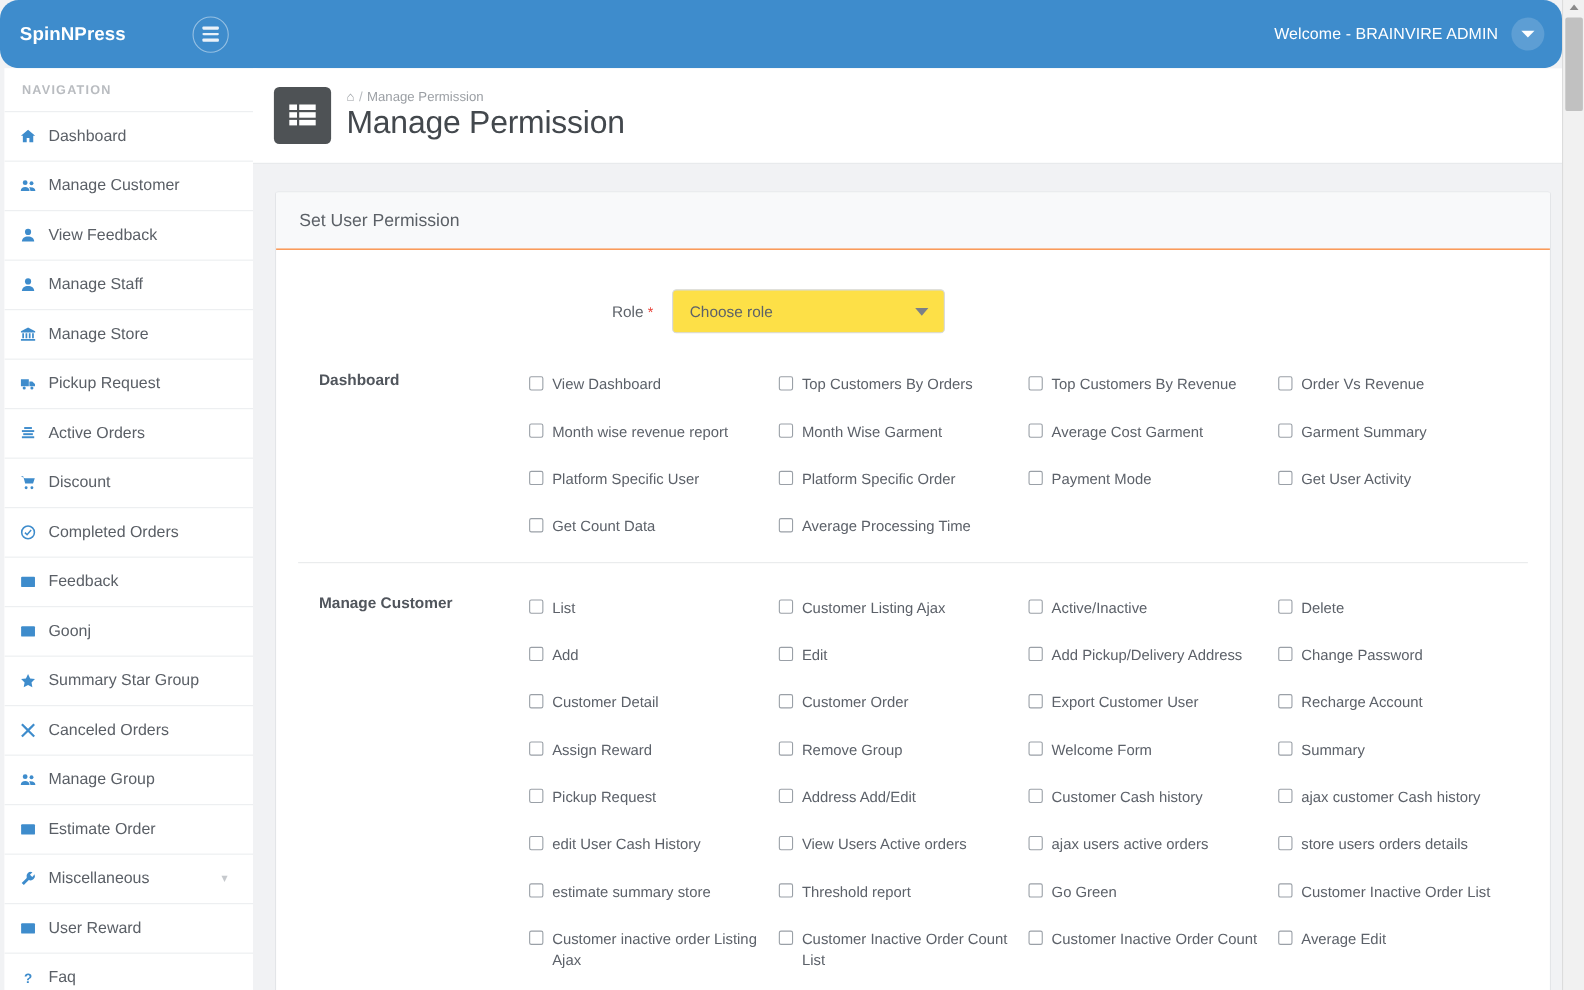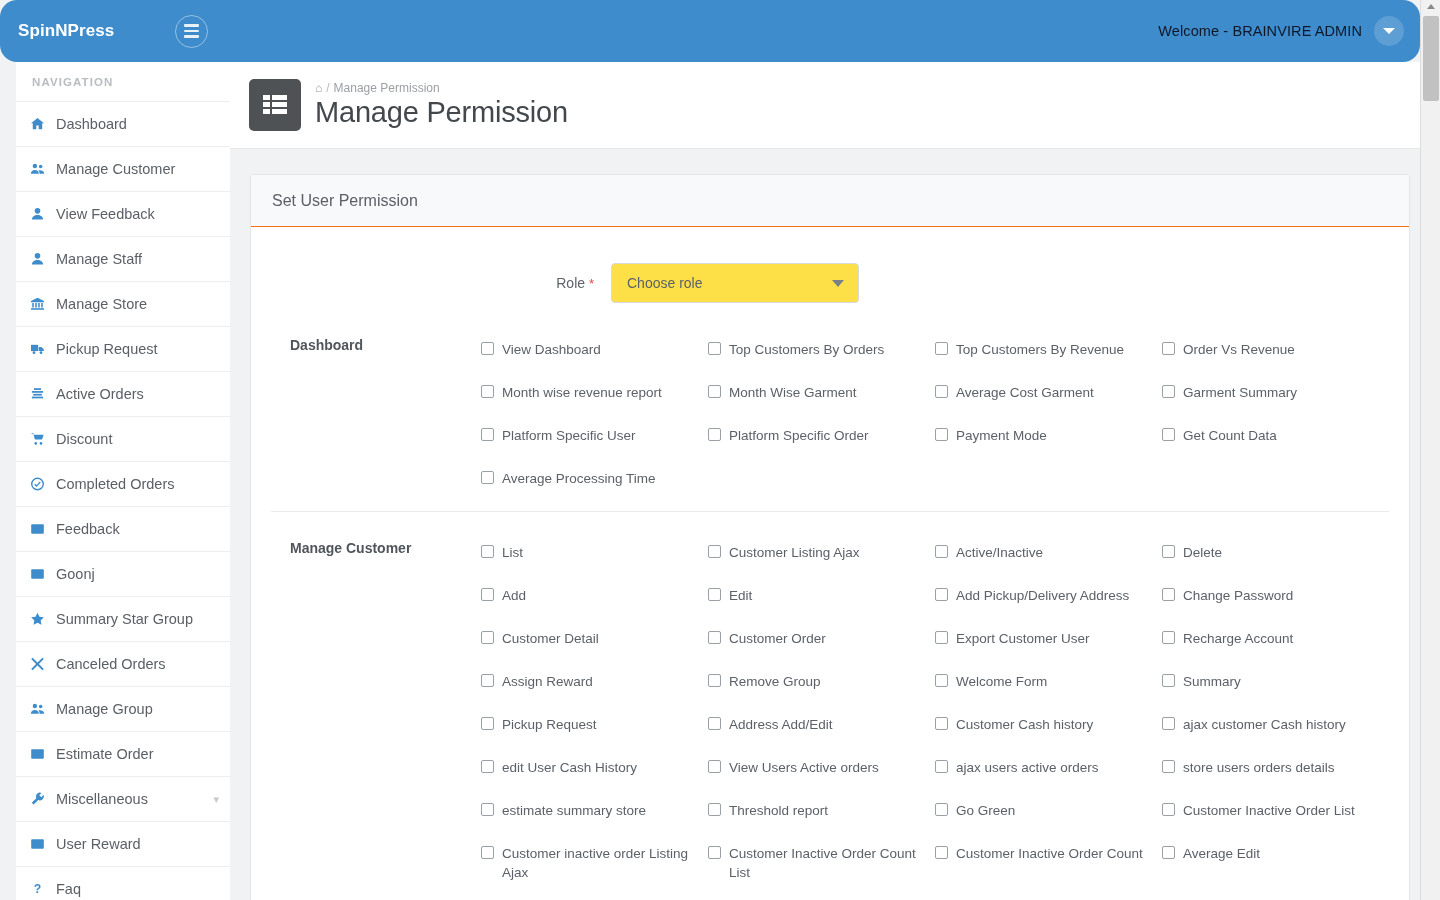--- a/index.html
+++ b/index.html
@@ -29,33 +29,33 @@
     border: 1px solid rgba(255,255,255,.45);
     display: flex; flex-direction: column; align-items: center;
     justify-content: center; gap: 3px; cursor: pointer;
   }
   .hamburger span { display:block; width: 15px; height: 2.6px; background: #eaf2f9; border-radius: 1px; }
 
   .topbar-right {
     flex: 1; height: 62px; display: flex; align-items: center;
     justify-content: flex-end; padding-right: 16px; gap: 12px;
   }
-  .welcome-text { color: #0f172a; font-size: 14.5px; letter-spacing: .1px; text-align: center; }
+  .welcome-text { color: #ffffff; font-size: 14.5px; letter-spacing: .1px; text-align: center; }
   .caret-btn {
     width: 30px; height: 30px; border-radius: 50%; background: rgba(255,255,255,.16);
     display:flex; align-items:center; justify-content:center; cursor:pointer;
   }
   .caret-btn .tri {
     width:0;height:0;border-left:6px solid transparent;border-right:6px solid transparent;
     border-top:6px solid #ffffff;
   }
 
   
   .sidebar {
-    position: absolute; top: 62px; left: 16px; width: 230px; height: 838px;
+    position: absolute; top: 62px; left: 4px; width: 230px; height: 838px;
     background: #ffffff; border-right: 1px solid #e2e4e7; overflow: hidden;
   }
   .nav-head {
     height: 39px; display: flex; align-items: center; padding-left: 16px;
     font-size: 11.5px; color: #b9bcc0; letter-spacing: 1.1px; font-weight: bold;
   }
   .nav-item {
     height: 45px; display: flex; align-items: center; padding-left: 14px;
     border-top: 1px solid #eceef0; cursor: pointer; position: relative;
   }
@@ -427,20 +427,24 @@
                 <div class="perm-cell">
                   <span class="cbx"></span>
                   <span class="txt">Platform Specific Order</span>
                 </div>
                 <div class="perm-cell">
                   <span class="cbx"></span>
                   <span class="txt">Payment Mode</span>
                 </div>
                 <div class="perm-cell">
                   <span class="cbx"></span>
+                  <span class="txt">Get User Activity</span>
+                </div>
+                <div class="perm-cell">
+                  <span class="cbx"></span>
                   <span class="txt">Get Count Data</span>
                 </div>
                 <div class="perm-cell">
                   <span class="cbx"></span>
                   <span class="txt">Average Processing Time</span>
                 </div>
                 <div class="perm-cell empty"></div>
                 <div class="perm-cell empty"></div>
               </div>
             </div>

